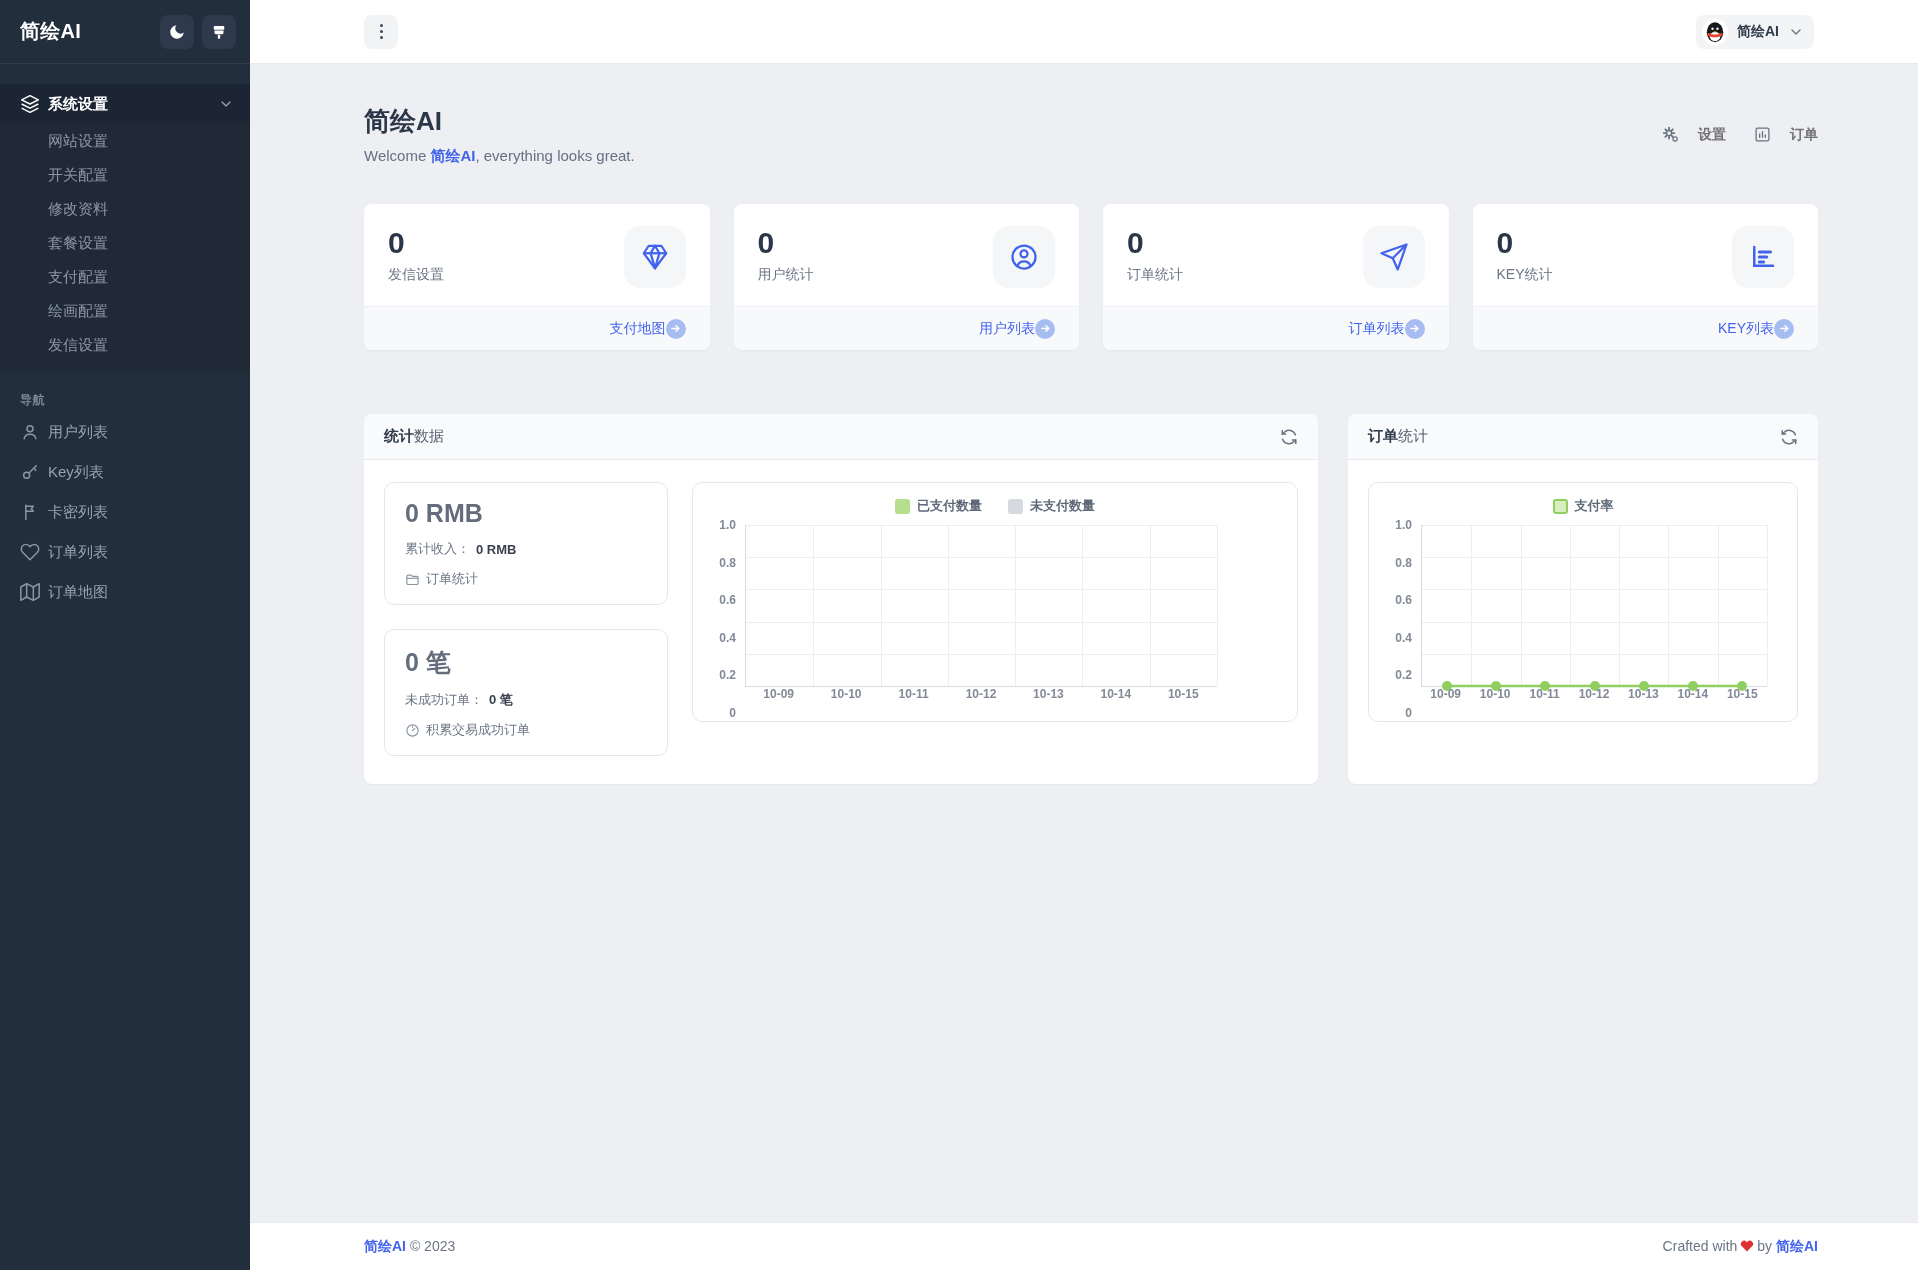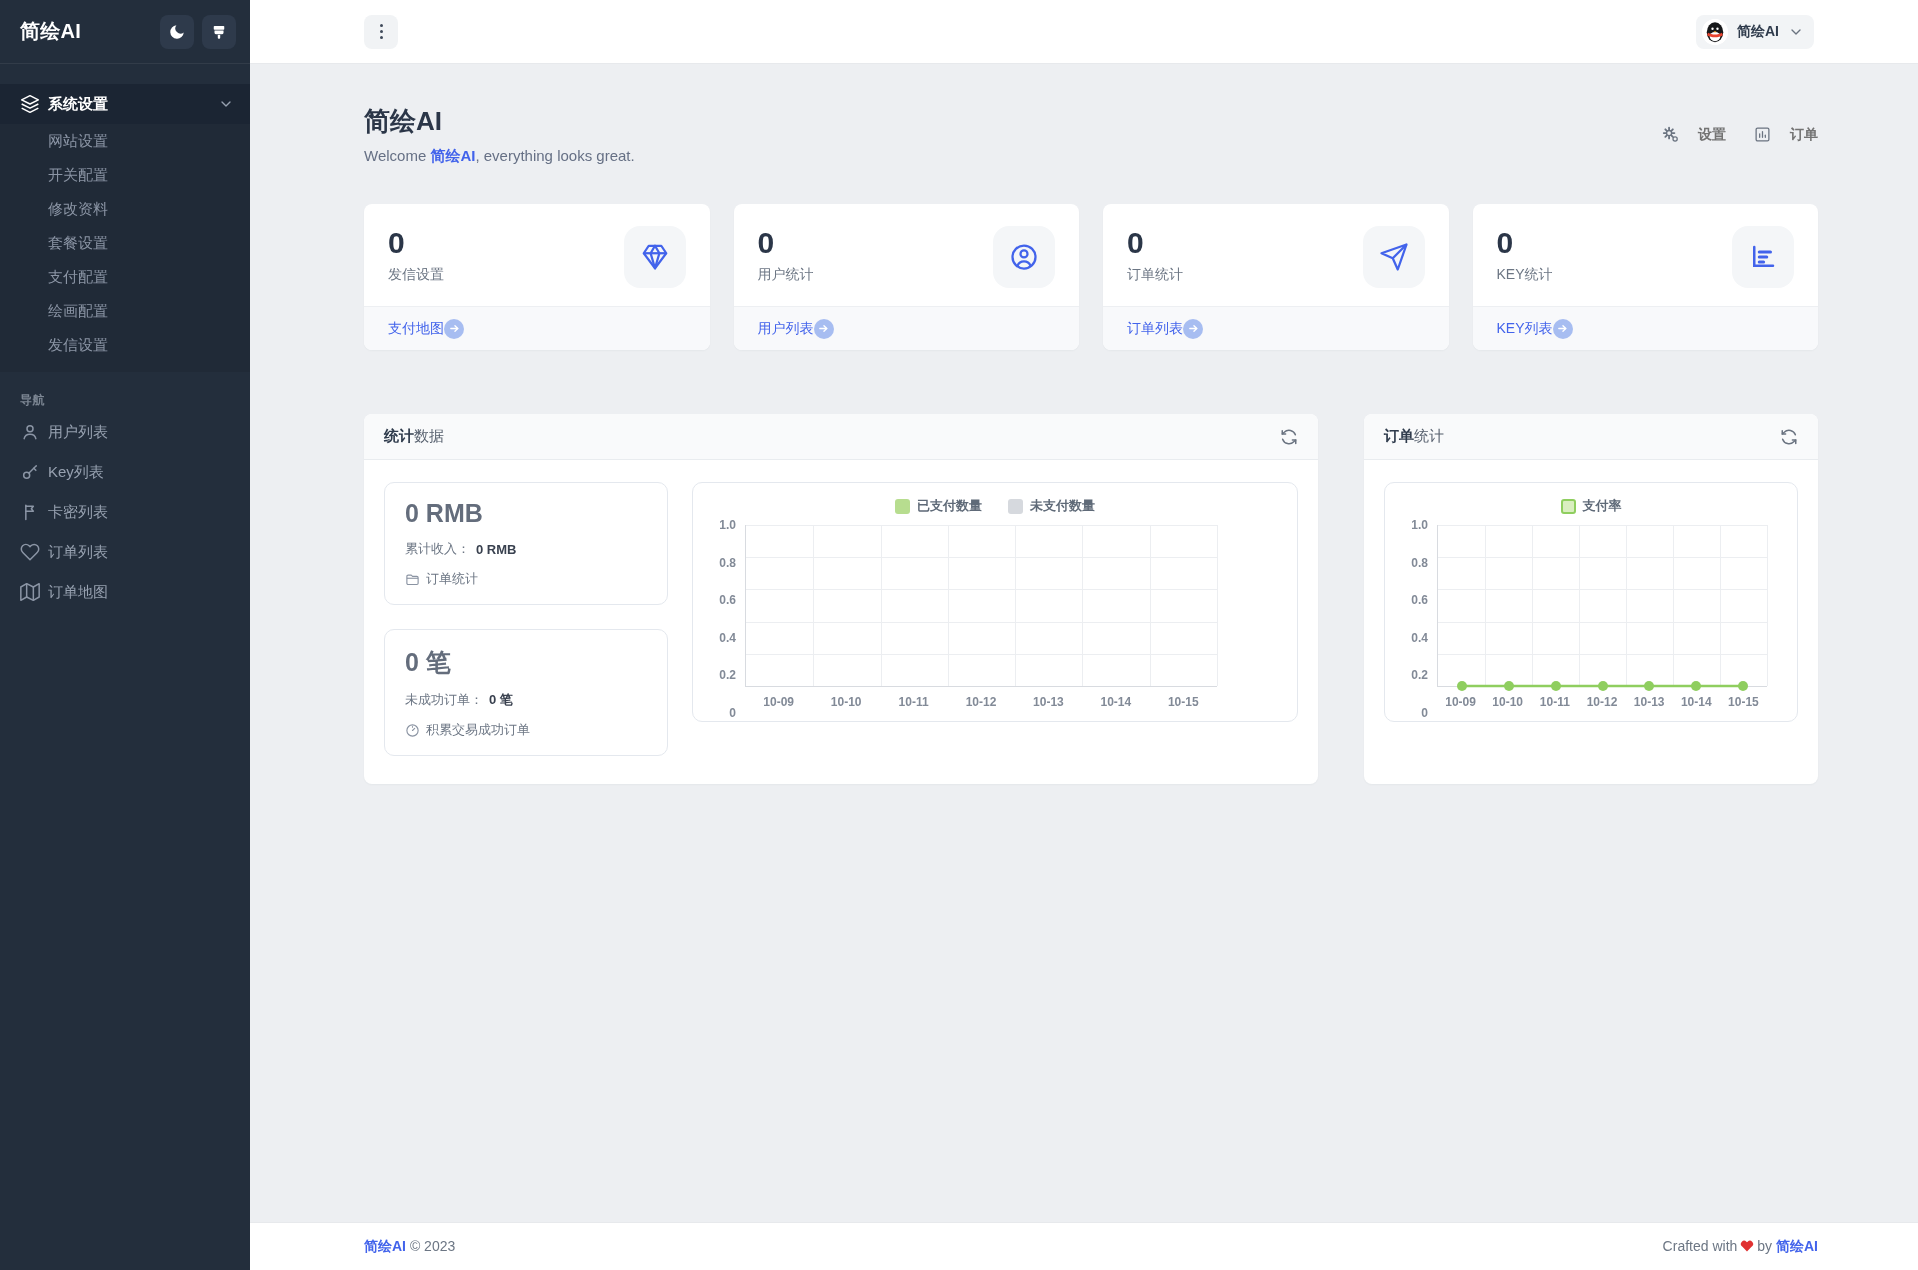--- a/index.html
+++ b/index.html
@@ -47,27 +47,27 @@
   .header-actions svg{width:17px;height:17px;stroke:#6a7380;}
 
   
   .stat-row{display:flex;gap:24px;margin-top:38px;}
   .stat-card{flex:1;background:#fff;border-radius:8px;box-shadow:0 1px 2px rgba(35,46,60,.04);}
   .stat-body{display:flex;align-items:flex-start;justify-content:space-between;padding:22px 24px 18px;}
   .stat-value{font-size:30px;font-weight:700;color:#2b3648;line-height:1.1;}
   .stat-label{margin-top:7px;font-size:14px;color:#6c7684;}
   .stat-icon-box{width:62px;height:62px;border-radius:16px;background:#f4f6f8;display:flex;align-items:center;justify-content:center;}
   .stat-icon-box svg{width:30px;height:30px;stroke:var(--accent);}
-  .stat-footer{display:flex;align-items:center;justify-content:flex-start;height:44px;padding:0 24px;background:#f8f9fb;border-top:1px solid #edeff2;border-radius:0 0 8px 8px;text-decoration:none;cursor:pointer;}
+  .stat-footer{display:flex;align-items:center;justify-content:flex-end;height:44px;padding:0 24px;background:#f8f9fb;border-top:1px solid #edeff2;border-radius:0 0 8px 8px;text-decoration:none;cursor:pointer;}
   .stat-footer span.lnk{font-size:14px;color:var(--accent);}
   .arrow-circle{width:20px;height:20px;border-radius:50%;background:#a7bdf1;display:flex;align-items:center;justify-content:center;}
   .arrow-circle svg{width:11px;height:11px;stroke:#fff;}
 
   
-  .panel-row{display:flex;gap:46px;margin-top:64px;}
+  .panel-row{display:flex;gap:30px;margin-top:64px;}
   .panel{background:#fff;border-radius:8px;box-shadow:0 1px 2px rgba(35,46,60,.04);display:flex;flex-direction:column;}
   .panel-stats{flex:0 0 954px;}
   .panel-orders{flex:1;}
   .panel-header{height:46px;display:flex;align-items:center;justify-content:space-between;padding:0 20px;border-bottom:1px solid #e9ecef;background:#f9fafb;border-radius:8px 8px 0 0;}
   .panel-title{font-size:15px;color:#57606e;}
   .panel-title b{color:#2f3b4c;font-weight:700;}
   .refresh-btn{border:none;background:transparent;display:flex;cursor:pointer;}
   .refresh-btn svg{width:18px;height:18px;stroke:#6a7380;}
   .panel-body{display:flex;gap:24px;padding:22px 20px 28px;}
   .sub-col{flex:0 0 284px;display:flex;flex-direction:column;gap:24px;}
@@ -84,21 +84,21 @@
   .legend-item{display:flex;align-items:center;gap:7px;}
   .swatch{width:15px;height:15px;border-radius:3px;display:inline-block;}
   .chart-body{display:flex;flex:1;min-height:0;}
   .yaxis{position:relative;width:36px;flex:0 0 36px;}
   .ylabel{position:absolute;right:9px;transform:translateY(-50%);font-size:12px;font-weight:700;color:#828a97;white-space:nowrap;}
   .plot-wrap{flex:1;display:flex;flex-direction:column;padding-right:var(--plot-right);}
   .plot{position:relative;flex:1;border-left:1px solid #d8dbe0;border-bottom:1px solid #d8dbe0;}
   .hgrid{position:absolute;left:0;right:0;height:1px;background:#eceef1;}
   .vgrid{position:absolute;top:0;bottom:0;width:1px;background:#eceef1;}
   .xlabels{position:relative;height:26px;}
-  .xlabel{position:absolute;top:8px;transform:translateX(-50%);font-size:12px;font-weight:700;color:#828a97;white-space:nowrap;}
+  .xlabel{position:absolute;top:0;transform:translateX(-50%);font-size:12px;font-weight:700;color:#828a97;white-space:nowrap;}
   .line-svg{position:absolute;inset:0;width:100%;height:100%;overflow:visible;}
   .dot{position:absolute;width:10px;height:10px;border-radius:50%;transform:translate(-50%,50%);}
 
   
   .page-footer{height:48px;background:#fff;border-top:1px solid #e7e9ec;display:flex;align-items:center;justify-content:space-between;padding:0 100px 0 114px;font-size:14px;color:#6c7684;}
   .page-footer a{color:var(--accent);font-weight:600;text-decoration:none;cursor:pointer;}
   .heart{display:inline-flex;vertical-align:-2px;margin:0 3px;}
   .heart svg{width:14px;height:14px;fill:var(--heart);}
 </style>
 </head>

